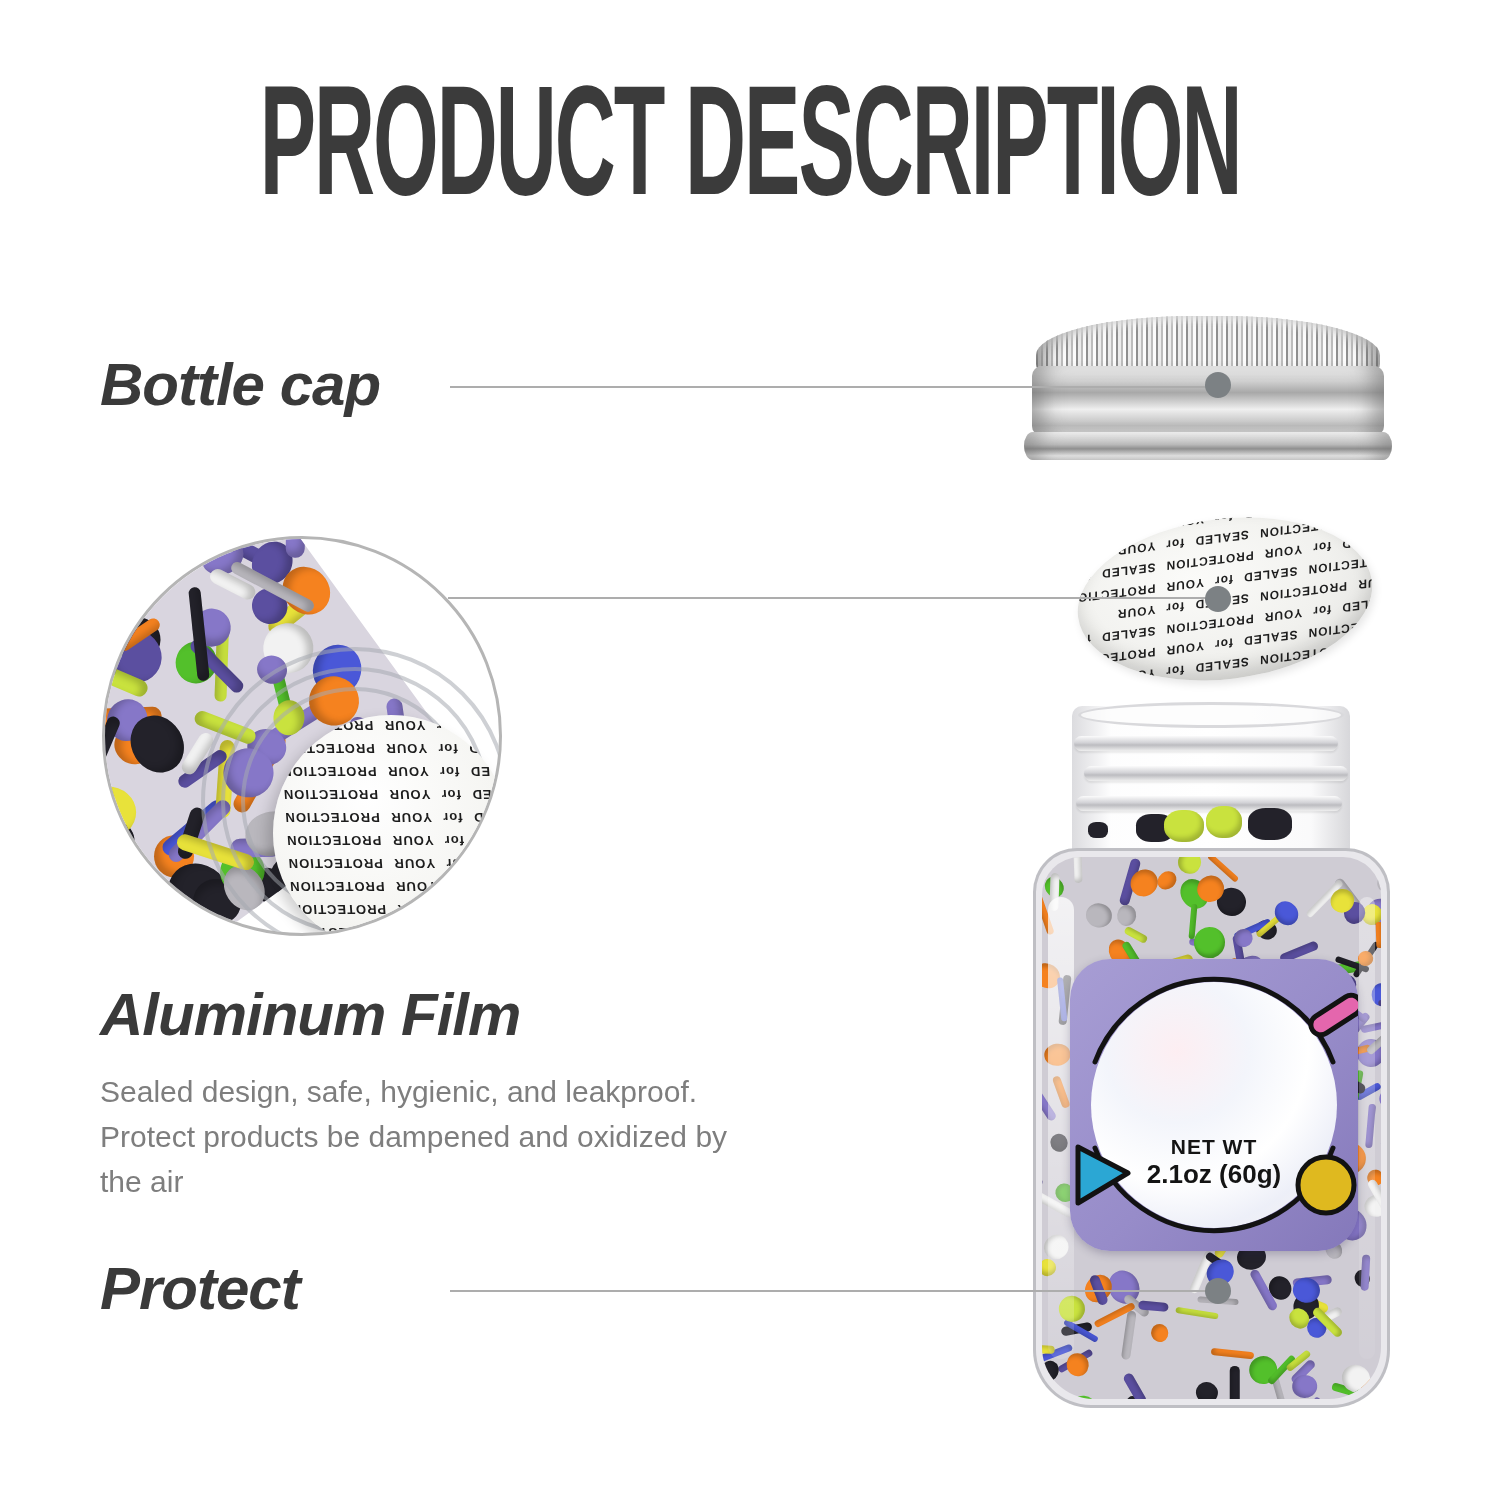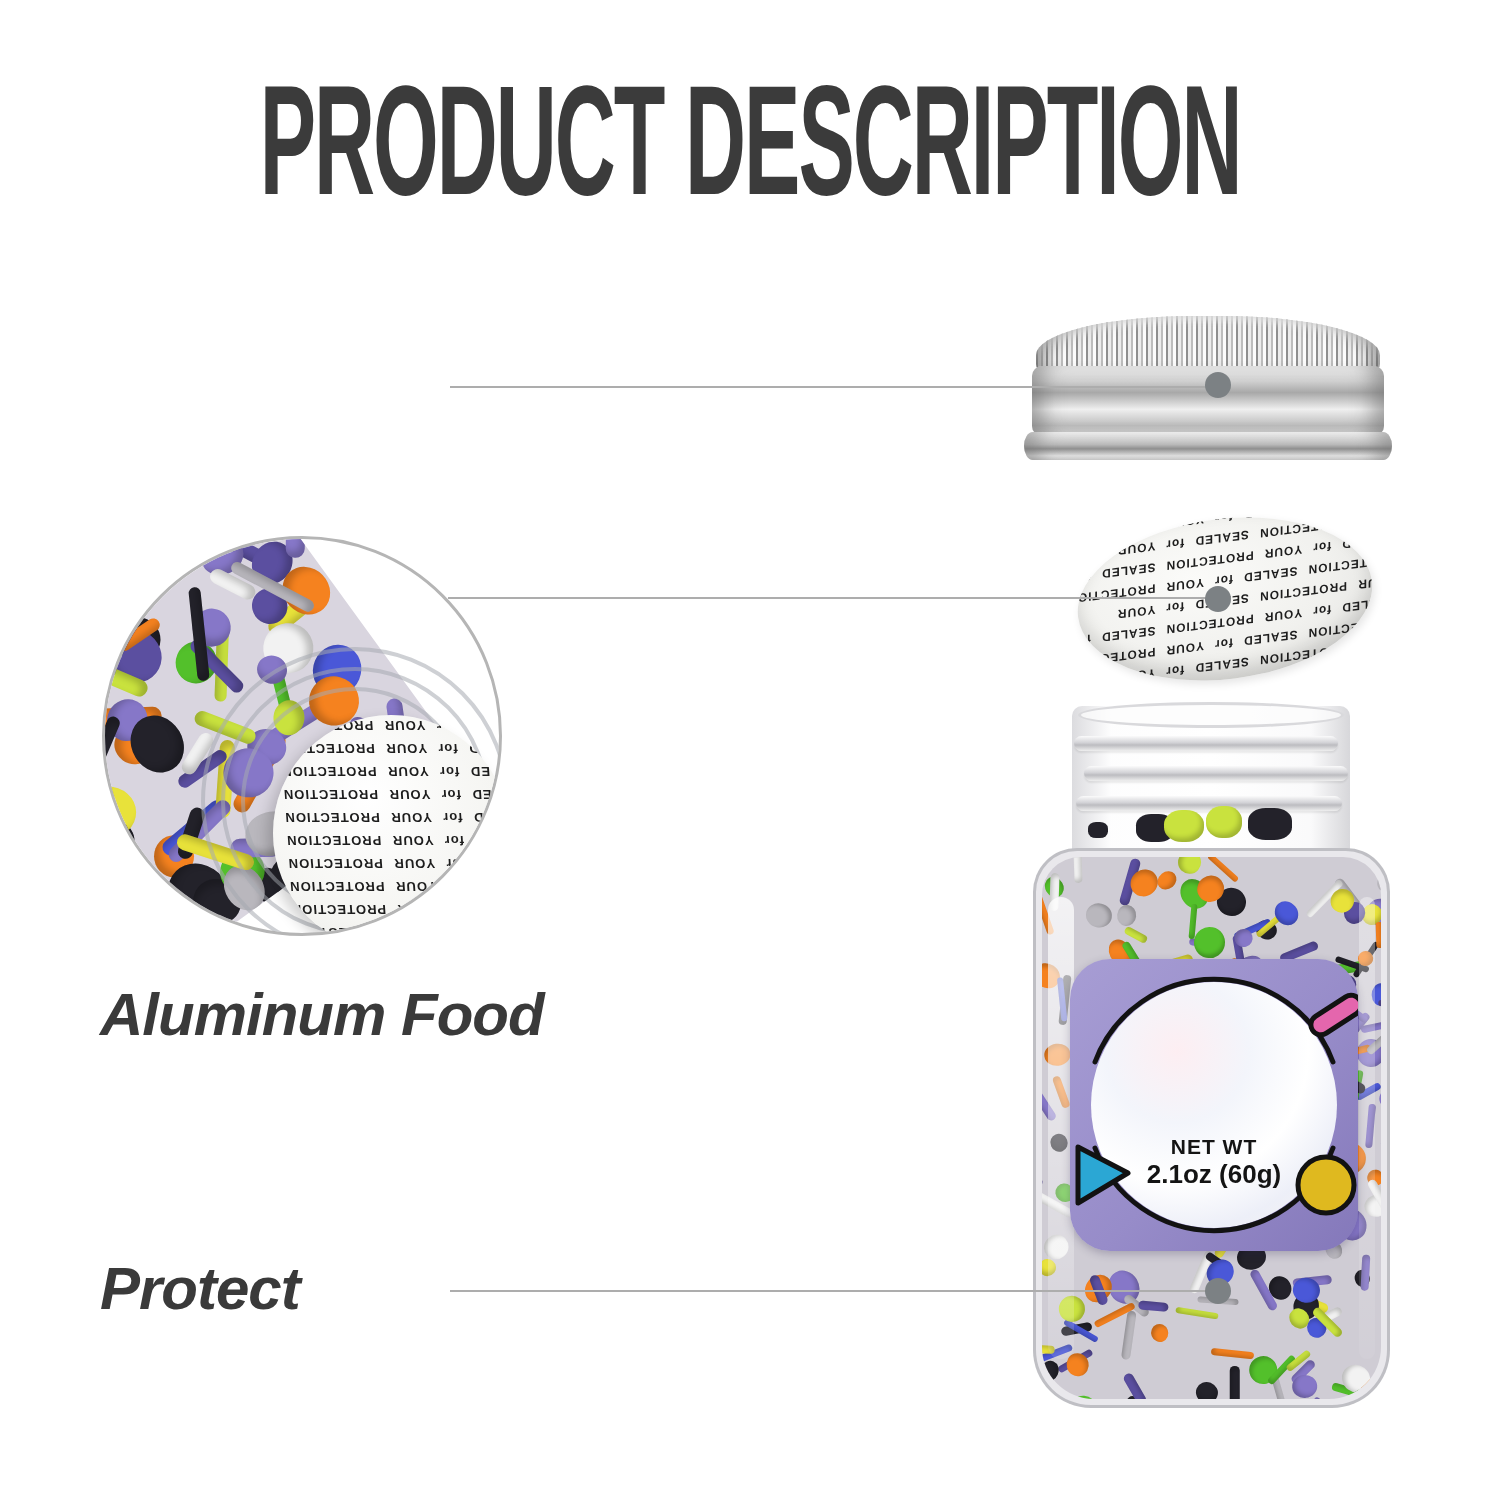--- a/index.html
+++ b/index.html
@@ -118,24 +118,26 @@
 </head>
 <body>
 
 <div class="page">
 
   <div class="title-wrap">
     <span>PRODUCT DESCRIPTION</span>
   </div>
 
   <div class="sec sec-cap">
+    <h2>Bottle cap</h2>
   </div>
 
   <div class="sec sec-film">
-    <h2>Aluminum Food</h2>
+    <h2>Aluminum Film</h2>
+    <p>Sealed design, safe, hygienic, and leakproof. Protect products be dampened and oxidized by the air</p>
   </div>
 
   <div class="sec sec-bottle">
     <h2>Protect</h2>
   </div>
 
   <div class="cap-img">
     <div class="cap-knurl"></div>
     <div class="cap-mid"></div>
     <div class="cap-flange"></div>

